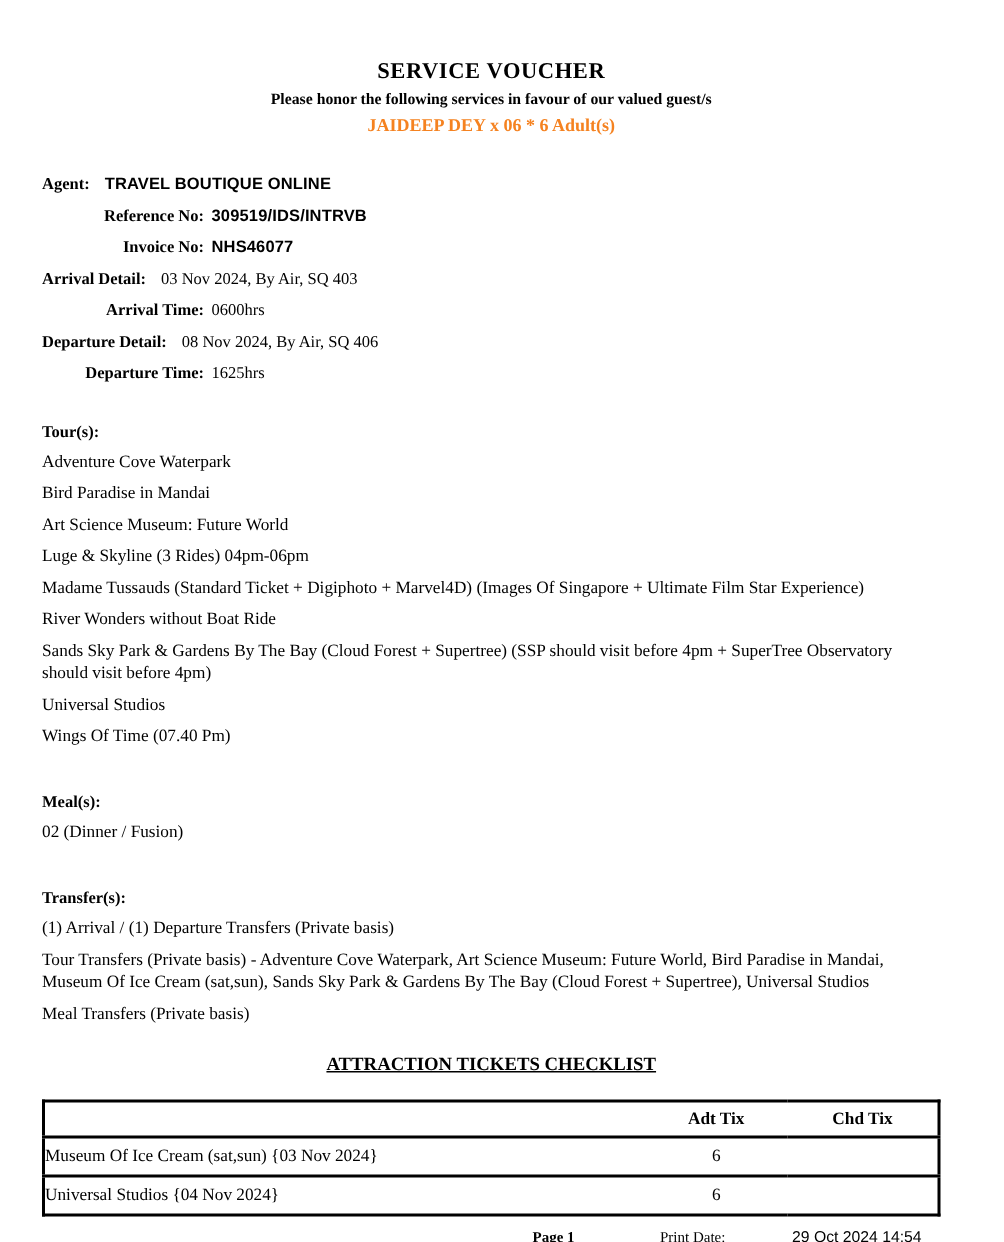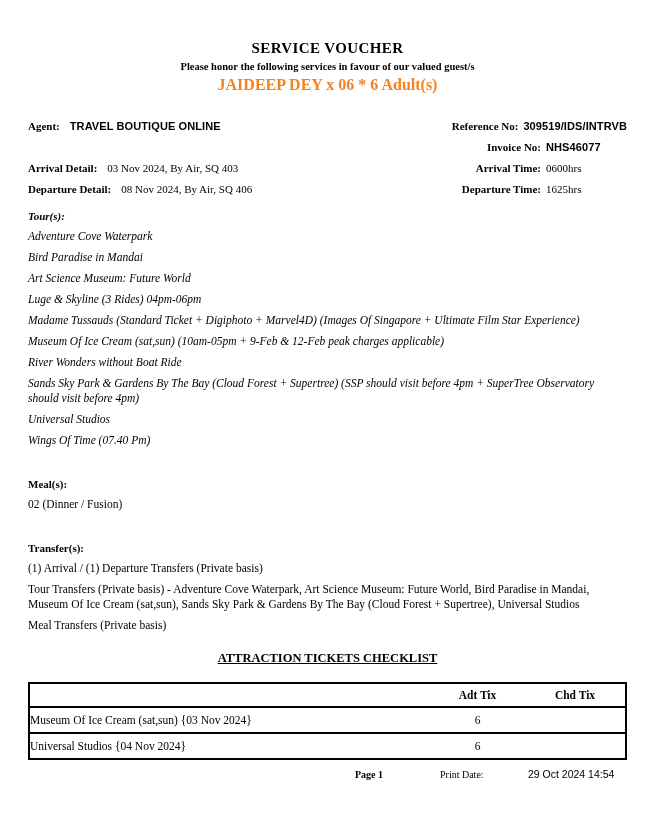--- a/index.html
+++ b/index.html
@@ -22,40 +22,40 @@
   }
   .doc-subtitle {
     text-align: center;
     font-weight: bold;
     font-size: 10.5px;
     margin-top: 4px;
   }
   .guest-line {
     text-align: center;
     font-weight: bold;
-    font-size: 16px;
+    font-size: 12px;
     color: #F58220;
     margin-top: 4px;
   }
   .info { margin-top: 22px; font-size: 11px; }
-  .info-row { display: flex; line-height: 21px; }
+  .info-row { display: flex; line-height: 21px; flex-direction: column; }
   .i-left { width: 405px; display: flex; }
   .lbl { font-weight: bold; white-space: nowrap; }
   .lv { margin-left: 10px; white-space: nowrap; }
   .sansb {
     font-family: "Liberation Sans", sans-serif;
     font-weight: bold;
     font-size: 11px;
     letter-spacing: 0.1px;
   }
   .i-right { flex: 1; display: flex; }
   .r-lbl { width: 108px; text-align: right; font-weight: bold; white-space: nowrap; }
   .r-val { margin-left: 5px; white-space: nowrap; }
   .section { font-size: 11.5px; }
-  .sec-tours { margin-top: 10px; font-style: italic; }
+  .sec-tours { margin-top: 22px; }
   .sec-meals { margin-top: 30px; }
   .sec-transfers { margin-top: 30px; }
   .sec-head { font-weight: bold; font-size: 11px; margin-bottom: 7px; }
   .item { line-height: 15px; margin-bottom: 6px; max-width: 618px; }
   .checklist-title {
     margin-top: 18px;
     text-align: center;
     font-weight: bold;
     font-size: 12.5px;
     text-decoration: underline;
@@ -133,21 +133,20 @@
     </div>
   </div>
 
   <div class="section sec-tours">
     <div class="sec-head">Tour(s):</div>
     <div class="item">Adventure Cove Waterpark</div>
     <div class="item">Bird Paradise in Mandai</div>
     <div class="item">Art Science Museum: Future World</div>
     <div class="item">Luge &amp; Skyline (3 Rides) 04pm-06pm</div>
     <div class="item">Madame Tussauds (Standard Ticket + Digiphoto + Marvel4D) (Images Of Singapore + Ultimate Film Star Experience)</div>
-    <div class="item">Museum Of Ice Cream (sat,sun) (10am-05pm + 9-Feb &amp; 12-Feb peak charges applicable)</div>
     <div class="item">River Wonders without Boat Ride</div>
     <div class="item">Sands Sky Park &amp; Gardens By The Bay (Cloud Forest + Supertree) (SSP should visit before 4pm + SuperTree Observatory should visit before 4pm)</div>
     <div class="item">Universal Studios</div>
     <div class="item">Wings Of Time (07.40 Pm)</div>
   </div>
 
   <div class="section sec-meals">
     <div class="sec-head">Meal(s):</div>
     <div class="item">02 (Dinner / Fusion)</div>
   </div>

